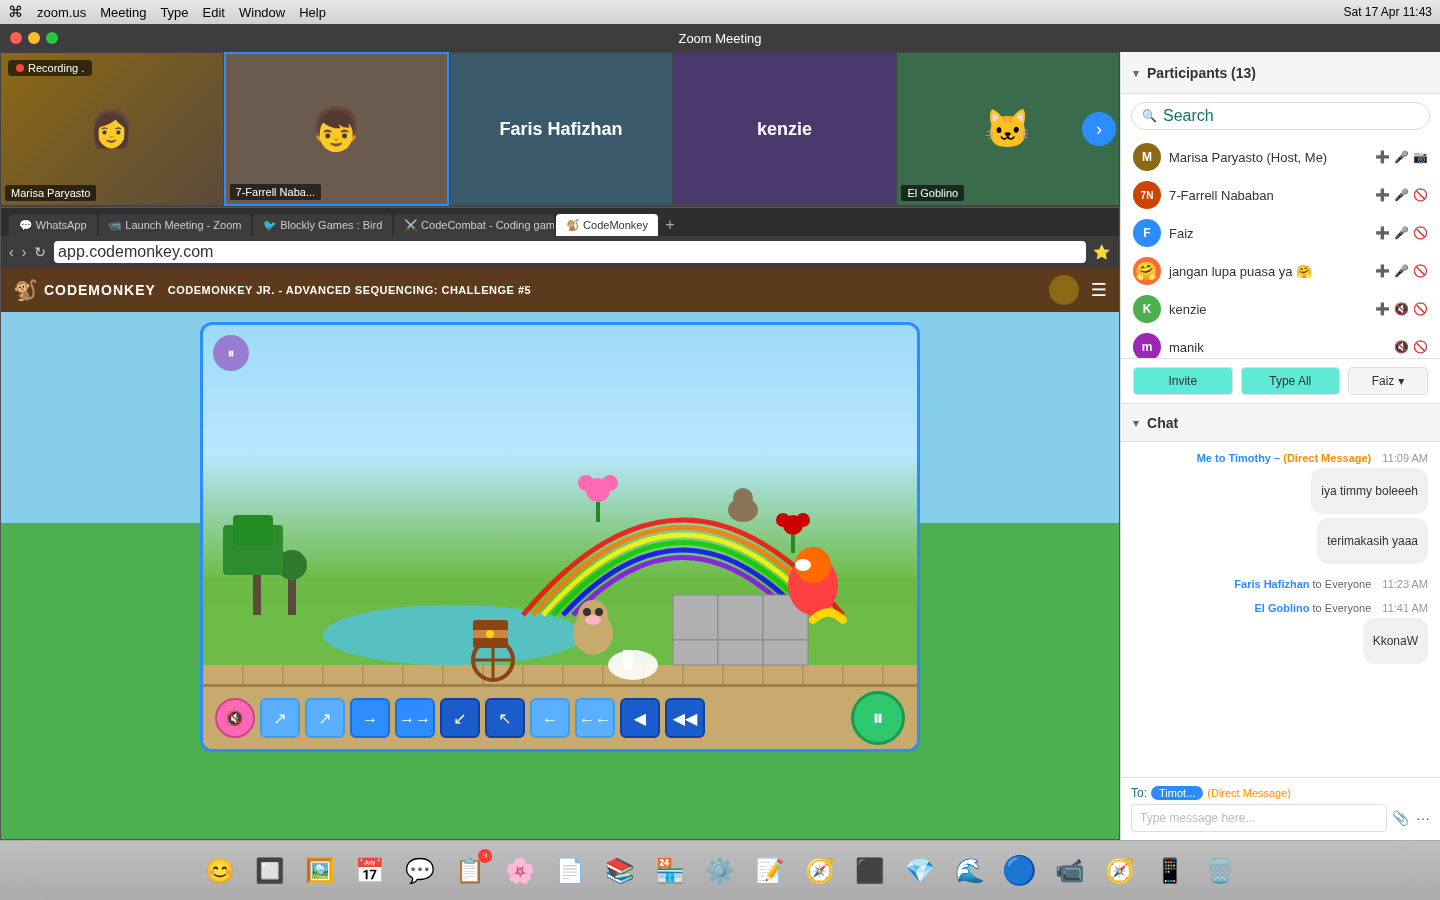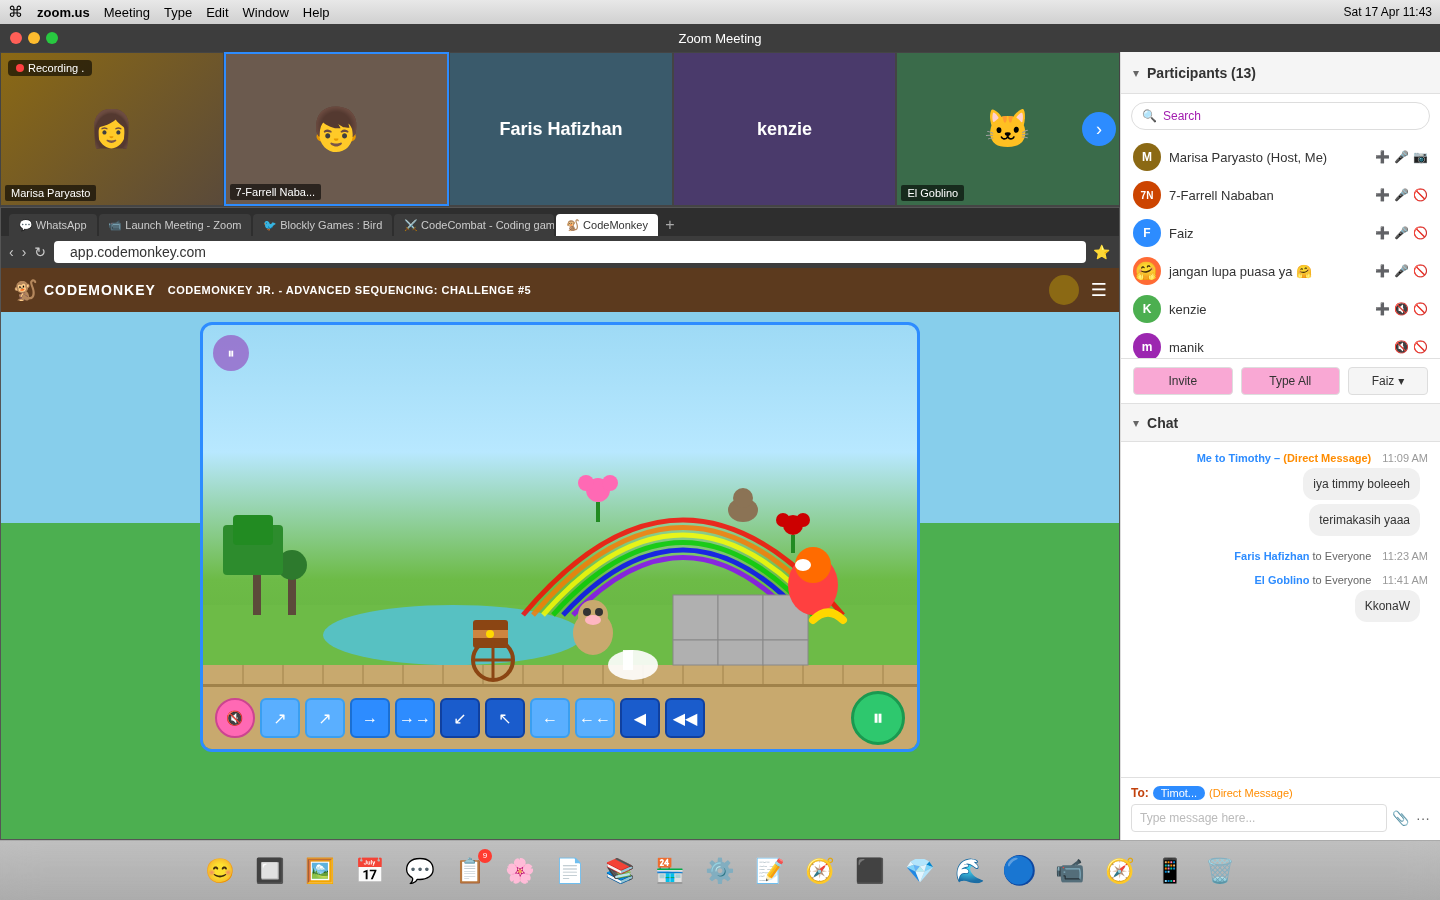--- a/index.html
+++ b/index.html
@@ -16,21 +16,21 @@
       padding: 0 8px;
       font-size: 13px;
       color: #000;
       z-index: 100;
       position: relative;
     }
     .menu-bar-left { display: flex; align-items: center; gap: 14px; }
     .menu-bar-right { display: flex; align-items: center; gap: 8px; font-size: 12px; }
     .apple-logo { font-size: 15px; }
     .menu-item { font-size: 13px; cursor: default; }
-    .menu-item-bold { font-weight: 700; }
+    .menu-item-bold { font-weight: 400; }
     .traffic-lights { display: flex; gap: 6px; }
     .tl { width: 12px; height: 12px; border-radius: 50%; }
     .tl-red { background: #ff5f57; }
     .tl-yellow { background: #febc2e; }
     .tl-green { background: #28c840; }
 
     
     .title-bar {
       width: 100%;
       height: 28px;
@@ -185,22 +185,22 @@
       display: flex;
       align-items: center;
       padding: 0 8px;
       gap: 8px;
     }
     .address-input {
       flex: 1;
       height: 22px;
       background: #fff;
       border-radius: 4px;
-      padding: 0 16px;
-      font-size: 14px;
+      padding: 0 4px;
+      font-size: 16px;
       color: #333;
       display: flex;
       align-items: center;
     }
     .browser-btn { color: #ccc; font-size: 14px; cursor: pointer; background: none; border: none; }
 
     
     .codemonkey-header {
       height: 44px;
       background: #5c3a1e;
@@ -296,21 +296,21 @@
       height: 28px;
       border: 1px solid #ddd;
       border-radius: 14px;
       display: flex;
       align-items: center;
       padding: 0 10px;
       gap: 6px;
       background: #fff;
     }
     .search-icon-span { color: #999; font-size: 12px; }
-    .search-input-fake { font-size: 12px; color: #a21caf; flex: 1; }
+    .search-input-fake { font-size: 16px; color: #0f766e; flex: 1; }
 
     .participant-list {
       max-height: 220px;
       overflow-y: auto;
     }
     .p-list-item {
       height: 38px;
       display: flex;
       align-items: center;
       padding: 0 12px;
@@ -339,21 +339,21 @@
       align-items: center;
       padding: 8px 12px;
       gap: 8px;
       border-top: 1px solid #e0e0e0;
     }
     .pa-btn {
       flex: 1;
       height: 28px;
       border: 1px solid #ddd;
       border-radius: 4px;
-      background: #f9a8d4;
+      background: #5eead4;
       font-size: 12px;
       color: #333;
       cursor: pointer;
       display: flex;
       align-items: center;
       justify-content: center;
     }
     .pa-btn-more {
       width: 80px;
       height: 28px;
@@ -392,41 +392,41 @@
       background: #fff;
     }
     .chat-message-group { margin-bottom: 12px; text-align: right; }
     .chat-msg-meta { font-size: 11px; color: #666; margin-bottom: 2px; }
     .chat-msg-sender { font-weight: 600; color: #2d8cff; }
     .chat-msg-dm { color: #ff8c00; font-weight: 600; }
     .chat-msg-time { color: #999; margin-left: 8px; }
     .chat-bubble {
       background: #f0f0f0;
       border-radius: 12px;
-      padding: 9px 10px;
+      padding: 16px 10px;
       font-size: 12px;
       color: #333;
       display: inline-block;
       max-width: 240px;
-      margin: 2px 8px;
+      margin: 2px 0;
     }
     .chat-link { color: #2d8cff; text-decoration: none; font-size: 12px; }
     .chat-input-area {
       border-top: 1px solid #e0e0e0;
       padding: 8px 10px;
       background: #fff;
     }
     .chat-input-meta {
       display: flex;
       align-items: center;
       gap: 4px;
       margin-bottom: 4px;
       font-size: 12px;
     }
-    .chat-to-label { color: #c2410c; font-weight: bold; }
+    .chat-to-label { color: #0f766e; }
     .chat-to-badge {
       background: #2d8cff;
       color: #fff;
       border-radius: 10px;
       padding: 1px 8px;
       font-size: 11px;
       cursor: pointer;
     }
     .chat-dm-label { color: #ff8c00; font-size: 11px; }
     .chat-input-row {

